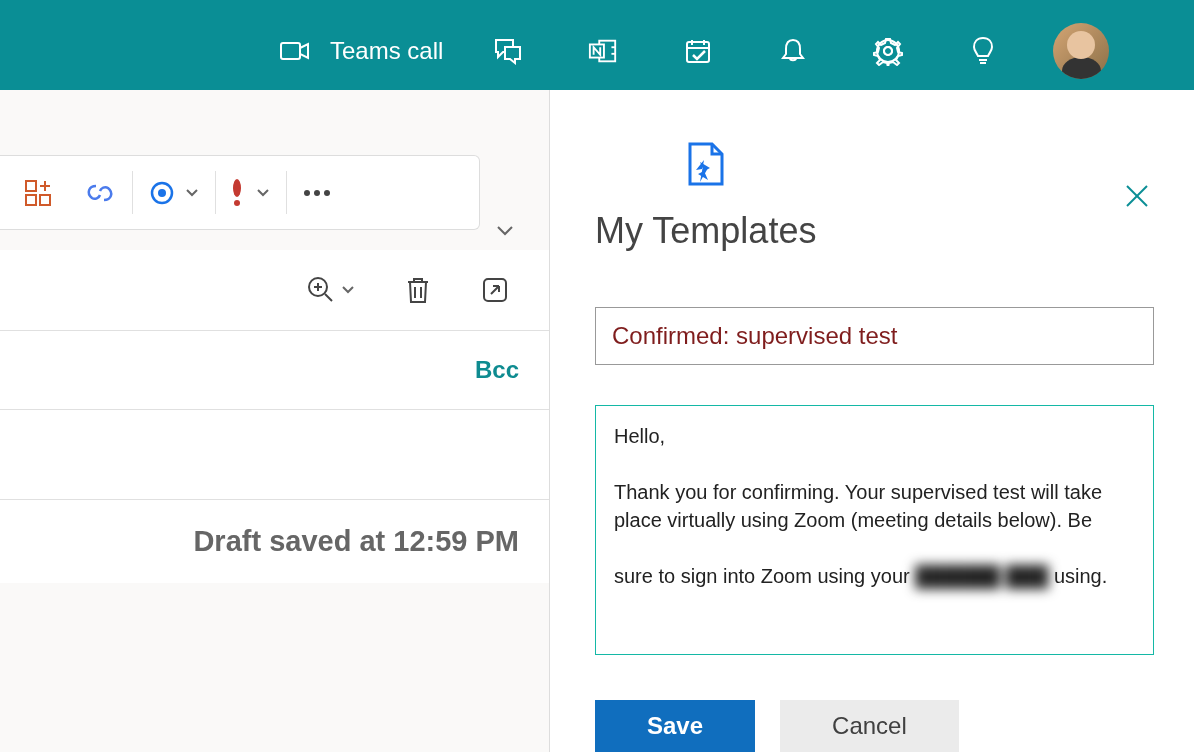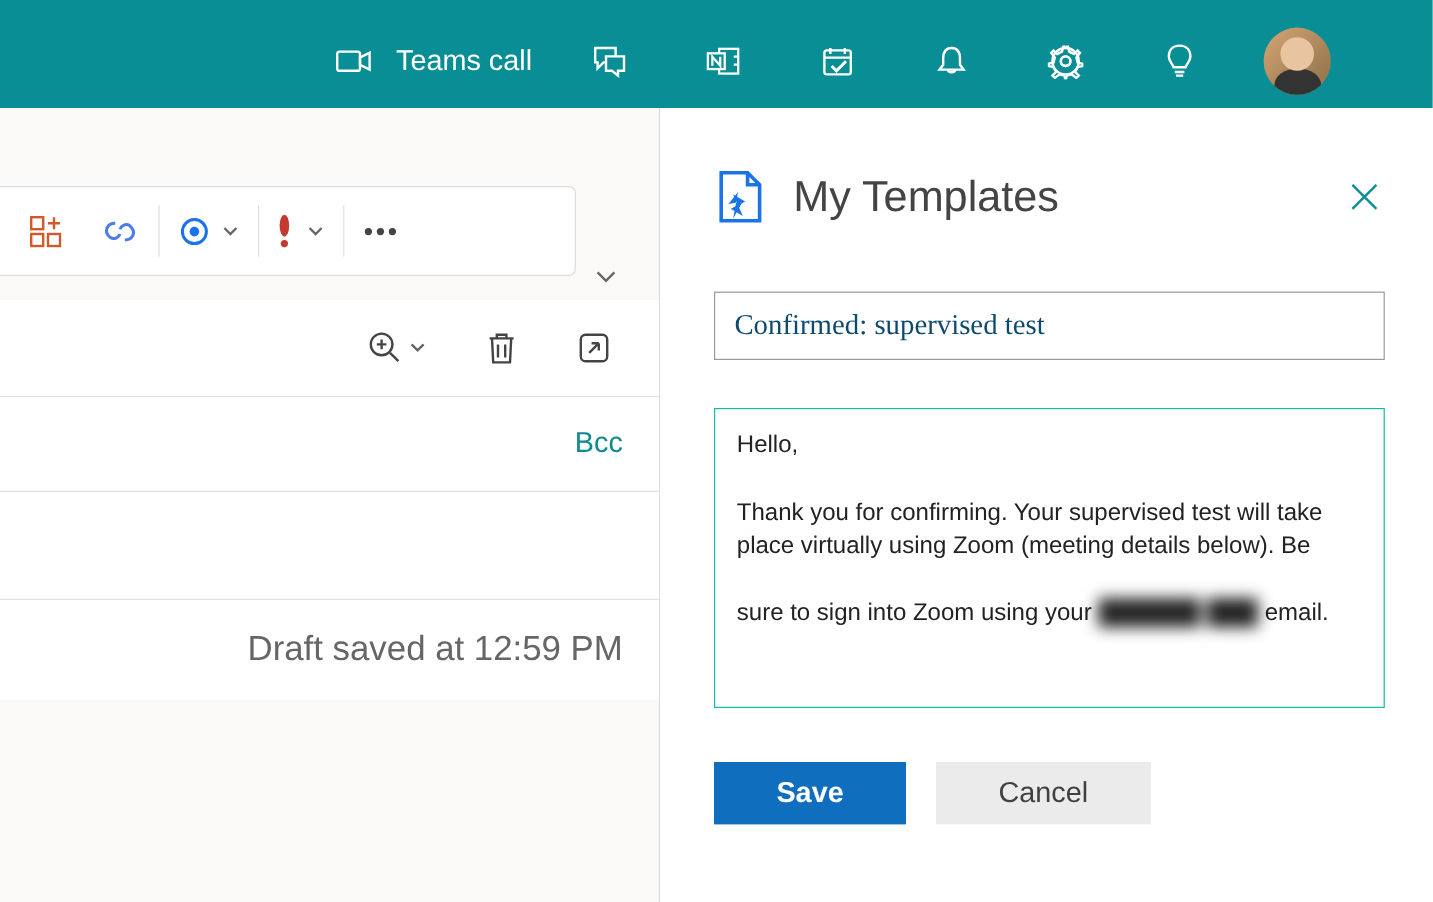--- a/index.html
+++ b/index.html
@@ -94,20 +94,21 @@
     
     .content {
       display: flex;
       height: calc(752px - 90px);
     }
     .left-pane {
       width: 550px;
       background: #faf9f8;
       position: relative;
       border-right: 1px solid #ddd;
+      font-weight: bold;
     }
     .toolbar-row {
       display: flex;
       align-items: center;
       height: 75px;
       background: white;
       margin-top: 65px;
       border: 1px solid #ddd;
       border-left: none;
       border-radius: 0 6px 6px 0;
@@ -185,37 +186,38 @@
     .templates-header {
       display: flex;
       align-items: center;
       justify-content: space-between;
       margin-bottom: 55px;
     }
     .templates-title-group {
       display: flex;
       align-items: center;
       gap: 22px;
+      flex-direction: column;
     }
     .templates-title {
       font-size: 36px;
       font-weight: 400;
       color: #444;
     }
     .close-btn {
       cursor: pointer;
       padding: 4px;
     }
     .template-name-input {
       width: 100%;
       border: 1px solid #999;
       padding: 14px 16px;
       font-size: 24px;
-      font-family: Liberation Serif, serif;
-      color: #0c4a6e;
+      font-family: Liberation Sans, sans-serif;
+      color: #7f1d1d;
       margin-bottom: 40px;
     }
     .template-body {
       width: 100%;
       min-height: 250px;
       border: 1px solid #14b8a6;
       padding: 16px 18px;
       font-size: 20px;
       font-family: inherit;
       color: #222;
@@ -439,21 +441,21 @@
           <line x1="3" y1="3" x2="23" y2="23"></line>
           <line x1="23" y1="3" x2="3" y2="23"></line>
         </svg>
       </span>
     </div>
 
     <input type="text" class="template-name-input" value="Confirmed: supervised test" style="">
 
     <div class="template-body">
       <span>Hello,</span><br><br>
-      <span>Thank you for confirming. Your supervised test will take place virtually using Zoom (meeting details below). </span><span class="bold">Be sure to sign into Zoom using your </span><span class="bold redacted">██████ ███</span><span class="bold"> email.</span>
+      <span>Thank you for confirming. Your supervised test will take place virtually using Zoom (meeting details below). </span><span class="bold">Be sure to sign into Zoom using your </span><span class="bold redacted">██████ ███</span><span class="bold"> using.</span>
     </div>
 
     <div class="button-row">
       <button class="btn btn-primary">Save</button>
       <button class="btn btn-secondary">Cancel</button>
     </div>
   </div>
 </div>
 
 </body></html>

